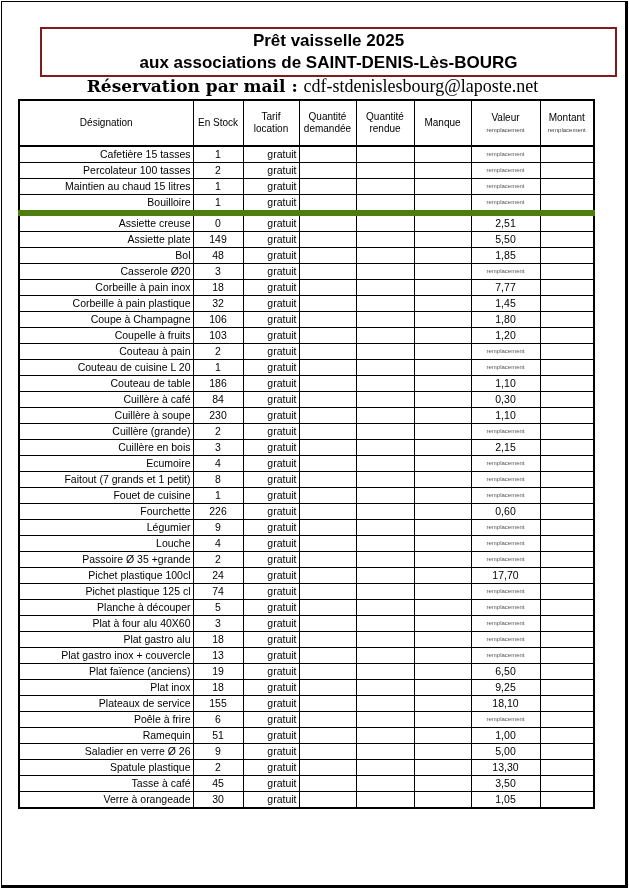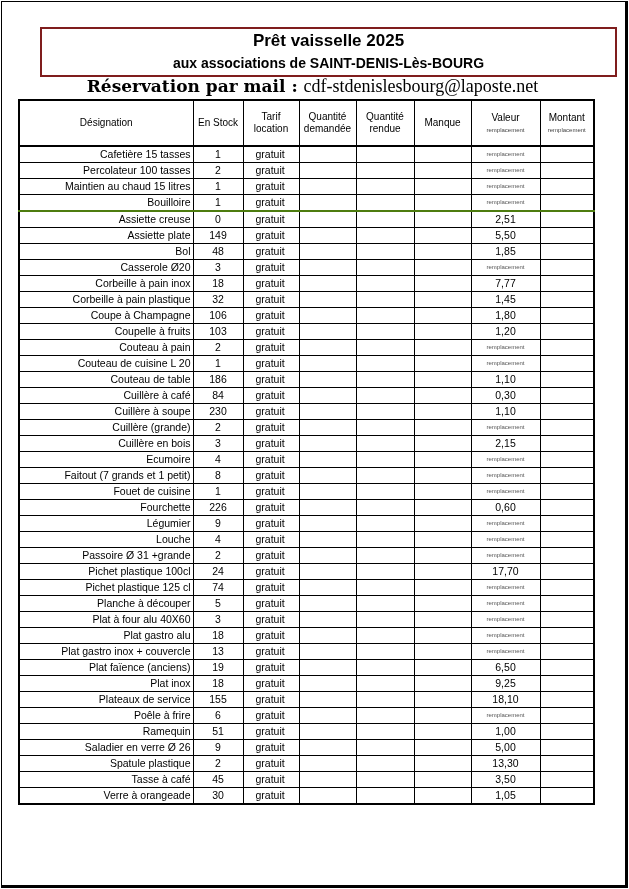--- a/index.html
+++ b/index.html
@@ -10,21 +10,21 @@
       border-right: 3px solid #000; border-bottom: 3px solid #000;
       box-sizing: content-box;
     }
     .title-box {
       position: absolute; left: 24px; top: 27px; width: 573px; height: 46px;
       border: 2px solid #7f1d1d; border-bottom-width: 2px;
       font-family: Liberation Sans, sans-serif;
       font-weight: bold; text-align: center; color: #000; margin-left: 16px;
     }
     .title-line1 { position: absolute; left: 0; right: 0; top: 2px; font-size: 17px; line-height: 20px; }
-    .title-line2 { position: absolute; left: 0; right: 0; top: 24px; font-size: 14px; line-height: 20px; }
+    .title-line2 { position: absolute; left: 0; right: 0; top: 24px; font-size: 17px; line-height: 20px; }
     .reservation {
       position: absolute; left: 24px; top: 75px; width: 577px; height: 22px;
       text-align: center; font-family: "DejaVu Serif", "Liberation Serif", serif;
       font-size: 17px; line-height: 22px; color: #000; white-space: nowrap;
     }
     .reservation .label { font-weight: bold; }
     .reservation .email { font-weight: normal; font-family: "Liberation Serif", serif; font-size: 18px; }
 
     table.loan-table {
       position: absolute; left: 18px; top: 99px;
@@ -46,24 +46,24 @@
       border: 1px solid #000; border-bottom: 2px solid #000;
       text-align: center; vertical-align: middle; padding: 0 1px;
     }
     table.loan-table th .sub { display: block; font-size: 6px; line-height: 8px; color: #444; margin-top: 2px; }
     table.loan-table td {
       height: 15px; border: 1px solid #000; padding: 0 2px;
       line-height: 15px; white-space: nowrap; overflow: hidden;
     }
     table.loan-table td.des { text-align: right; padding-left: 1px; }
     table.loan-table td.stock { text-align: center; }
-    table.loan-table td.tarif { text-align: left; padding-left: 12px; }
+    table.loan-table td.tarif { text-align: right; padding-left: 12px; }
     table.loan-table td.val { text-align: center; }
     table.loan-table td.val.repl { font-size: 6px; color: #555; }
-    table.loan-table tr.group-end td { border-bottom: 2px solid #4d7c0f; }
+    table.loan-table tr.group-end td { border-bottom: 6px solid #4d7c0f; }
   </style>
 </head>
 <body>
 
 <div class="page-frame"></div>
 
 <div class="title-box">
   <div class="title-line1">Prêt vaisselle 2025</div>
   <div class="title-line2">aux associations de SAINT-DENIS-Lès-BOURG</div>
 </div>
@@ -340,21 +340,21 @@
         <td class="des">Louche</td>
         <td class="stock">4</td>
         <td class="tarif">gratuit</td>
         <td class="qd"></td>
         <td class="qr"></td>
         <td class="man"></td>
         <td class="val repl">remplacement</td>
         <td class="mon"></td>
       </tr>
       <tr>
-        <td class="des">Passoire Ø 31 +grande</td>
+        <td class="des">Passoire Ø 35 +grande</td>
         <td class="stock">2</td>
         <td class="tarif">gratuit</td>
         <td class="qd"></td>
         <td class="qr"></td>
         <td class="man"></td>
         <td class="val repl">remplacement</td>
         <td class="mon"></td>
       </tr>
       <tr>
         <td class="des">Pichet plastique 100cl</td>

